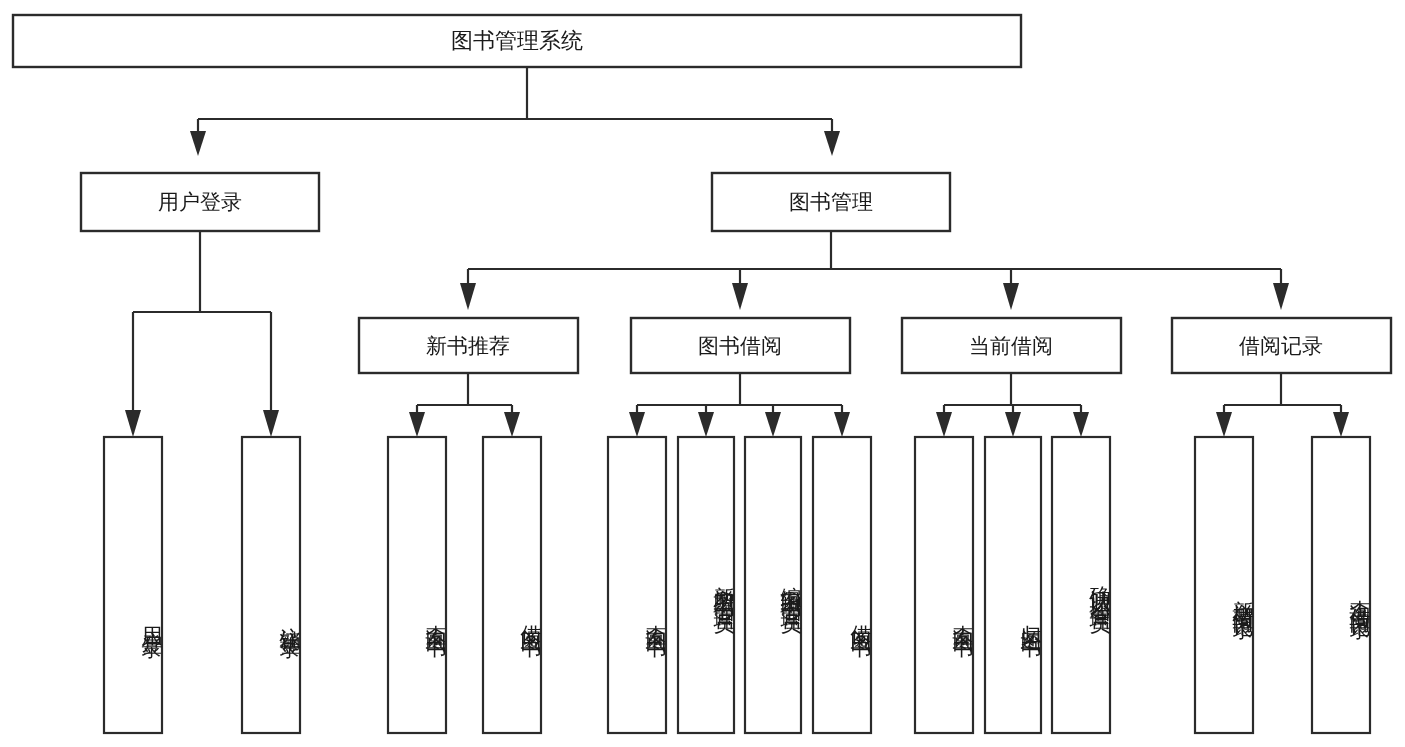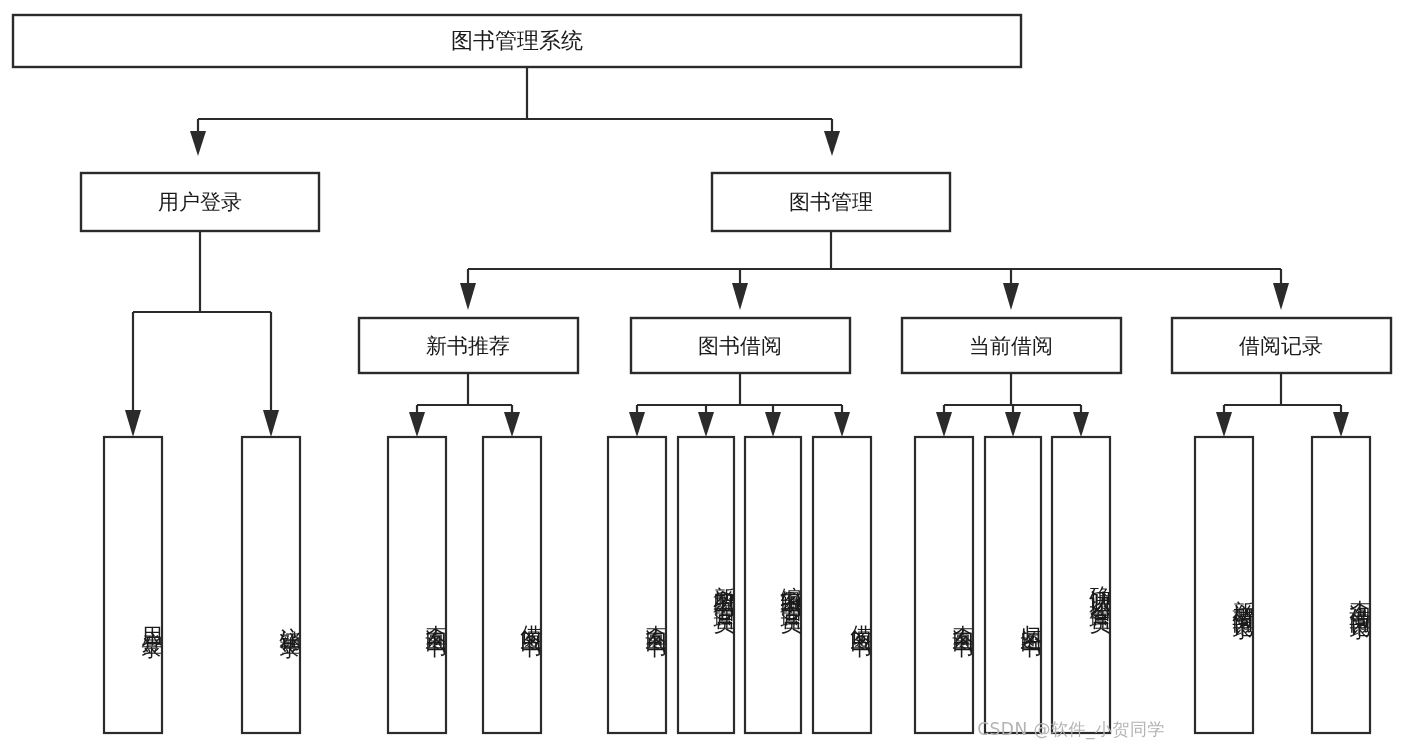--- a/index.html
+++ b/index.html
@@ -234,15 +234,14 @@
   <div class="leaf-label-wrap" style="left:745px; top:444px; width:56px; height:285px;">编辑图书（管理员）</div>
   <div class="leaf-label-wrap" style="left:813px; top:508px; width:58px; height:215px;">借阅图书</div>
 
   <div class="leaf-label-wrap" style="left:915px; top:508px; width:58px; height:215px;">查询图书</div>
   <div class="leaf-label-wrap" style="left:985px; top:508px; width:56px; height:215px;">归还图书</div>
   <div class="leaf-label-wrap" style="left:1052px; top:444px; width:58px; height:285px;">确认归还（管理员）</div>
 
   <div class="leaf-label-wrap" style="left:1195px; top:462px; width:58px; height:265px;">新增借阅记录</div>
   <div class="leaf-label-wrap" style="left:1312px; top:462px; width:58px; height:265px;">查询借阅记录</div>
 
-  <div class="watermark">CSDN @软件_小贺同学</div>
 
 </div>
 
 </body></html>

